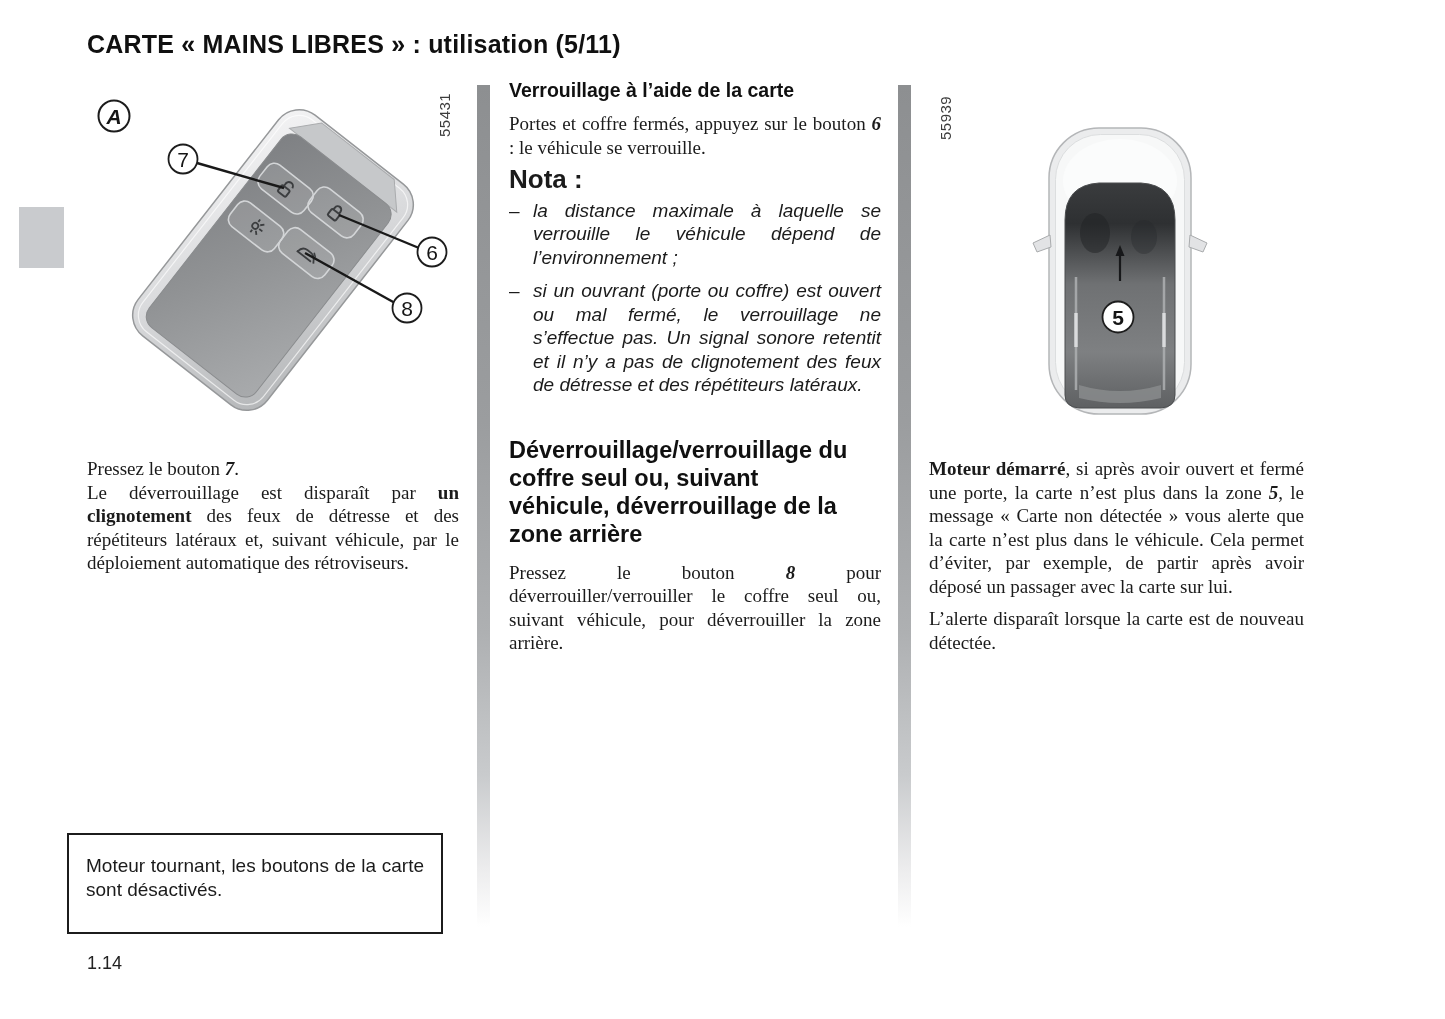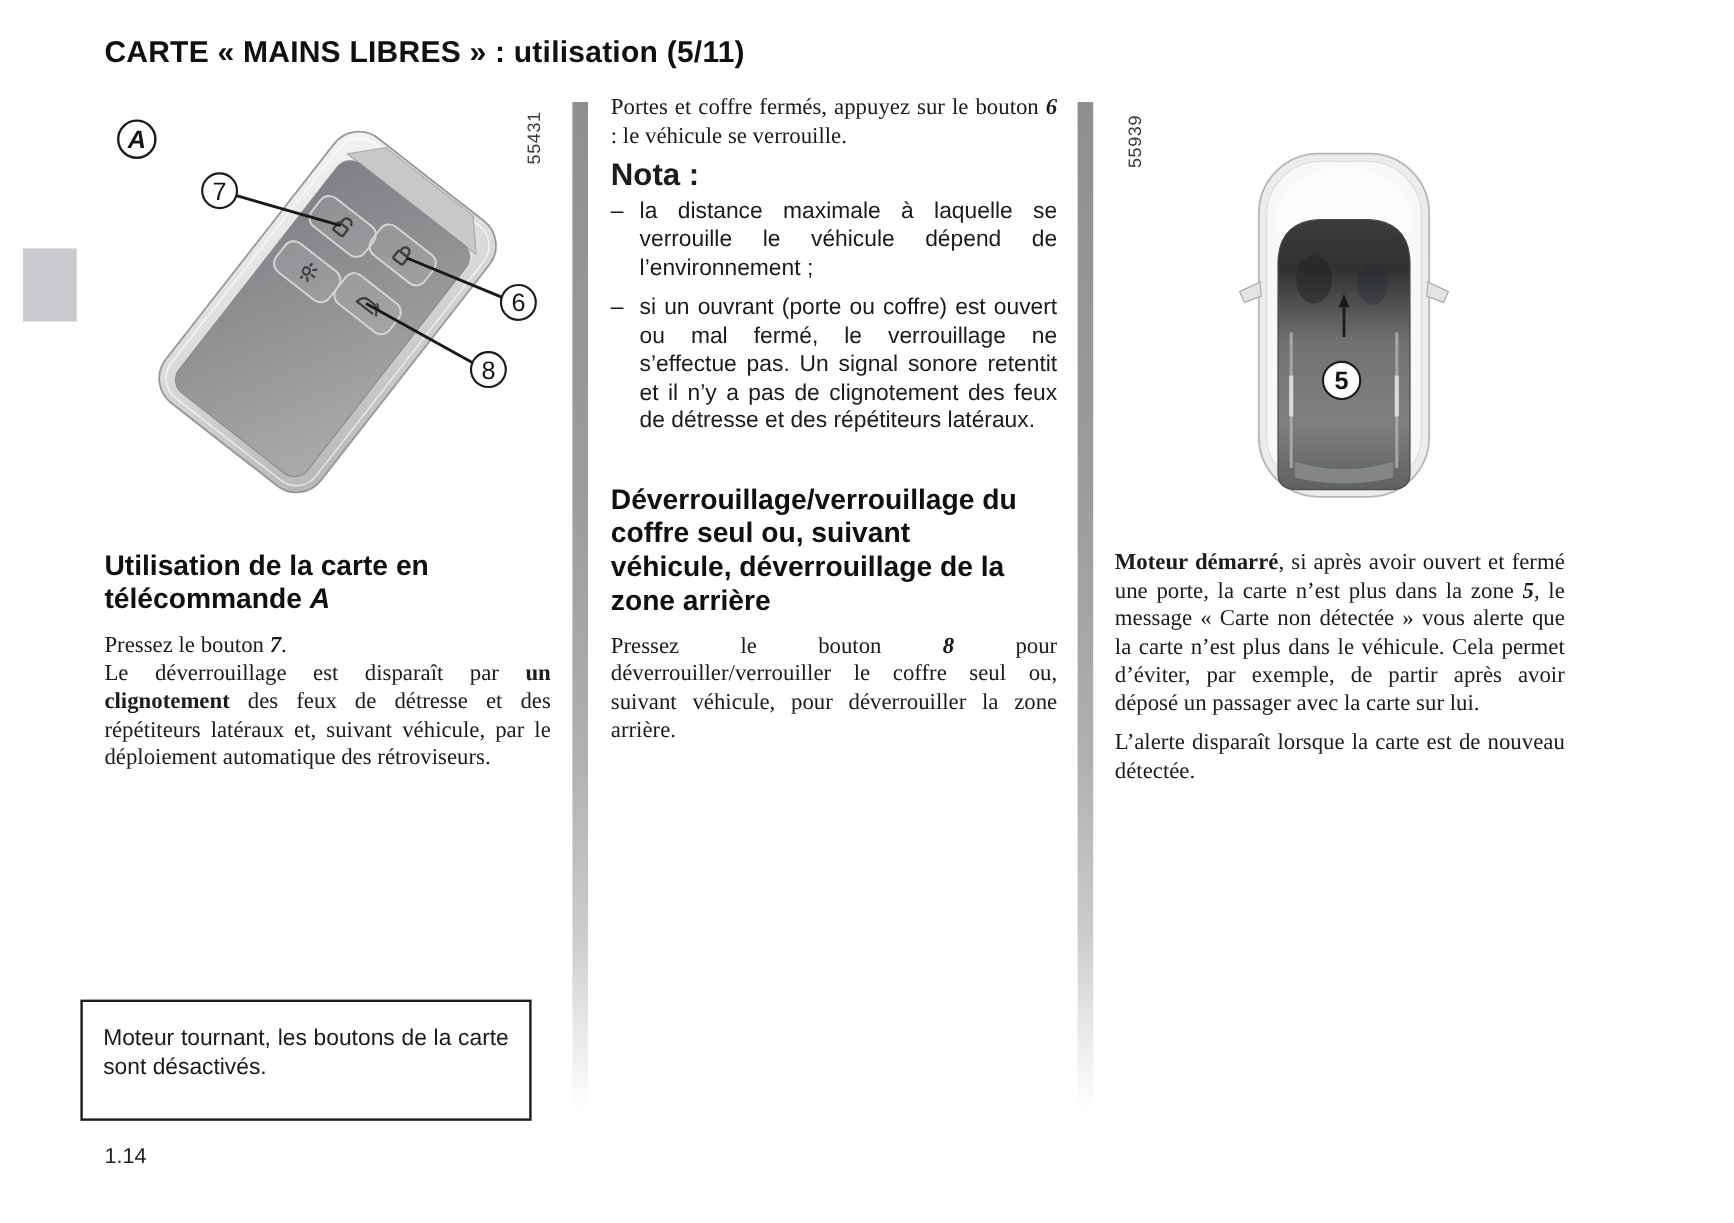--- a/index.html
+++ b/index.html
@@ -26,21 +26,21 @@
 
   .fig { position:relative; width:375px; height:372px; }
 
   h2.big { font-size:23.5px; line-height:28px; font-weight:bold; color:#101010; margin-bottom:13px; }
   h3.sub { font-size:19.5px; line-height:24px; font-weight:bold; color:#101010; margin-bottom:10px; }
   p.body { font-size:19px; line-height:23.5px; text-align:justify; margin-bottom:9px;font-family:Liberation Serif, serif; }
   p.tight { margin-bottom:0; }
   .nota-label { font-size:26px; line-height:23.5px; font-weight:bold; margin:3px 0 7px 0; }
   .nota-item { display:flex; font-size:19px; line-height:23.5px; margin-bottom:10px; }
   .nota-item .dash { width:24px; flex:0 0 24px; }
-  .nota-item .txt { flex:1; text-align:justify; }
+  .nota-item .txt { flex:1; text-align:justify;font-style:italic; }
   .heading2 { width:340px; margin-top:39px; }
 
   .note-box {
     position:absolute; left:48px; top:833px; width:376px; height:101px;
     border:2.5px solid #1c1c1c; padding:19px 17px 0 17px;
   }
   .note-box p { font-size:19px; line-height:24px; text-align:justify; }
 
   .footer { position:absolute; left:68px; top:953px; font-size:18px; color:#222; }
 
@@ -143,30 +143,30 @@
 
         <g>
           <circle class="co-circle" cx="320" cy="223" r="14.5" stroke-width="1.8"></circle>
           <text class="callout-num" x="320" y="230.5" text-anchor="middle">8</text>
         </g>
 
         <text class="photo-ref" transform="translate(363,52) rotate(-90)">55431</text>
       </svg>
     </div>
 
-    <h2 class="big"><span>Utilisation de la carte en télécommande </span><span style="font-weight: bold; font-style: italic;">A</span></h2>
     <p class="body tight"><span>Pressez le bouton </span><span style="font-weight: bold; font-style: italic;">7</span><span>.</span></p>
     <p class="body"><span>Le déverrouillage est disparaît par </span><span style="font-weight: bold;">un clignotement</span><span> des feux de détresse et des répétiteurs latéraux et, suivant véhicule, par le déploiement automatique des rétroviseurs.</span></p>
   </div>
 
   <div class="note-box">
     <p>Moteur tournant, les boutons de la carte sont désactivés.</p>
   </div>
 
   <div class="col col-mid">
+    <h3 class="sub">Verrouillage à l’aide de la carte</h3>
     <p class="body"><span>Portes et coffre fermés, appuyez sur le bouton </span><span style="font-weight: bold; font-style: italic;">6</span><span> : le véhicule se verrouille.</span></p>
     <p class="nota-label">Nota :</p>
 
     <div class="nota-item">
       <span class="dash">–</span>
       <span class="txt">la distance maximale à laquelle se verrouille le véhicule dépend de l’environnement ;</span>
     </div>
     <div class="nota-item">
       <span class="dash">–</span>
       <span class="txt">si un ouvrant (porte ou coffre) est ouvert ou mal fermé, le verrouillage ne s’effectue pas. Un signal sonore retentit et il n’y a pas de clignotement des feux de détresse et des répétiteurs latéraux.</span>

